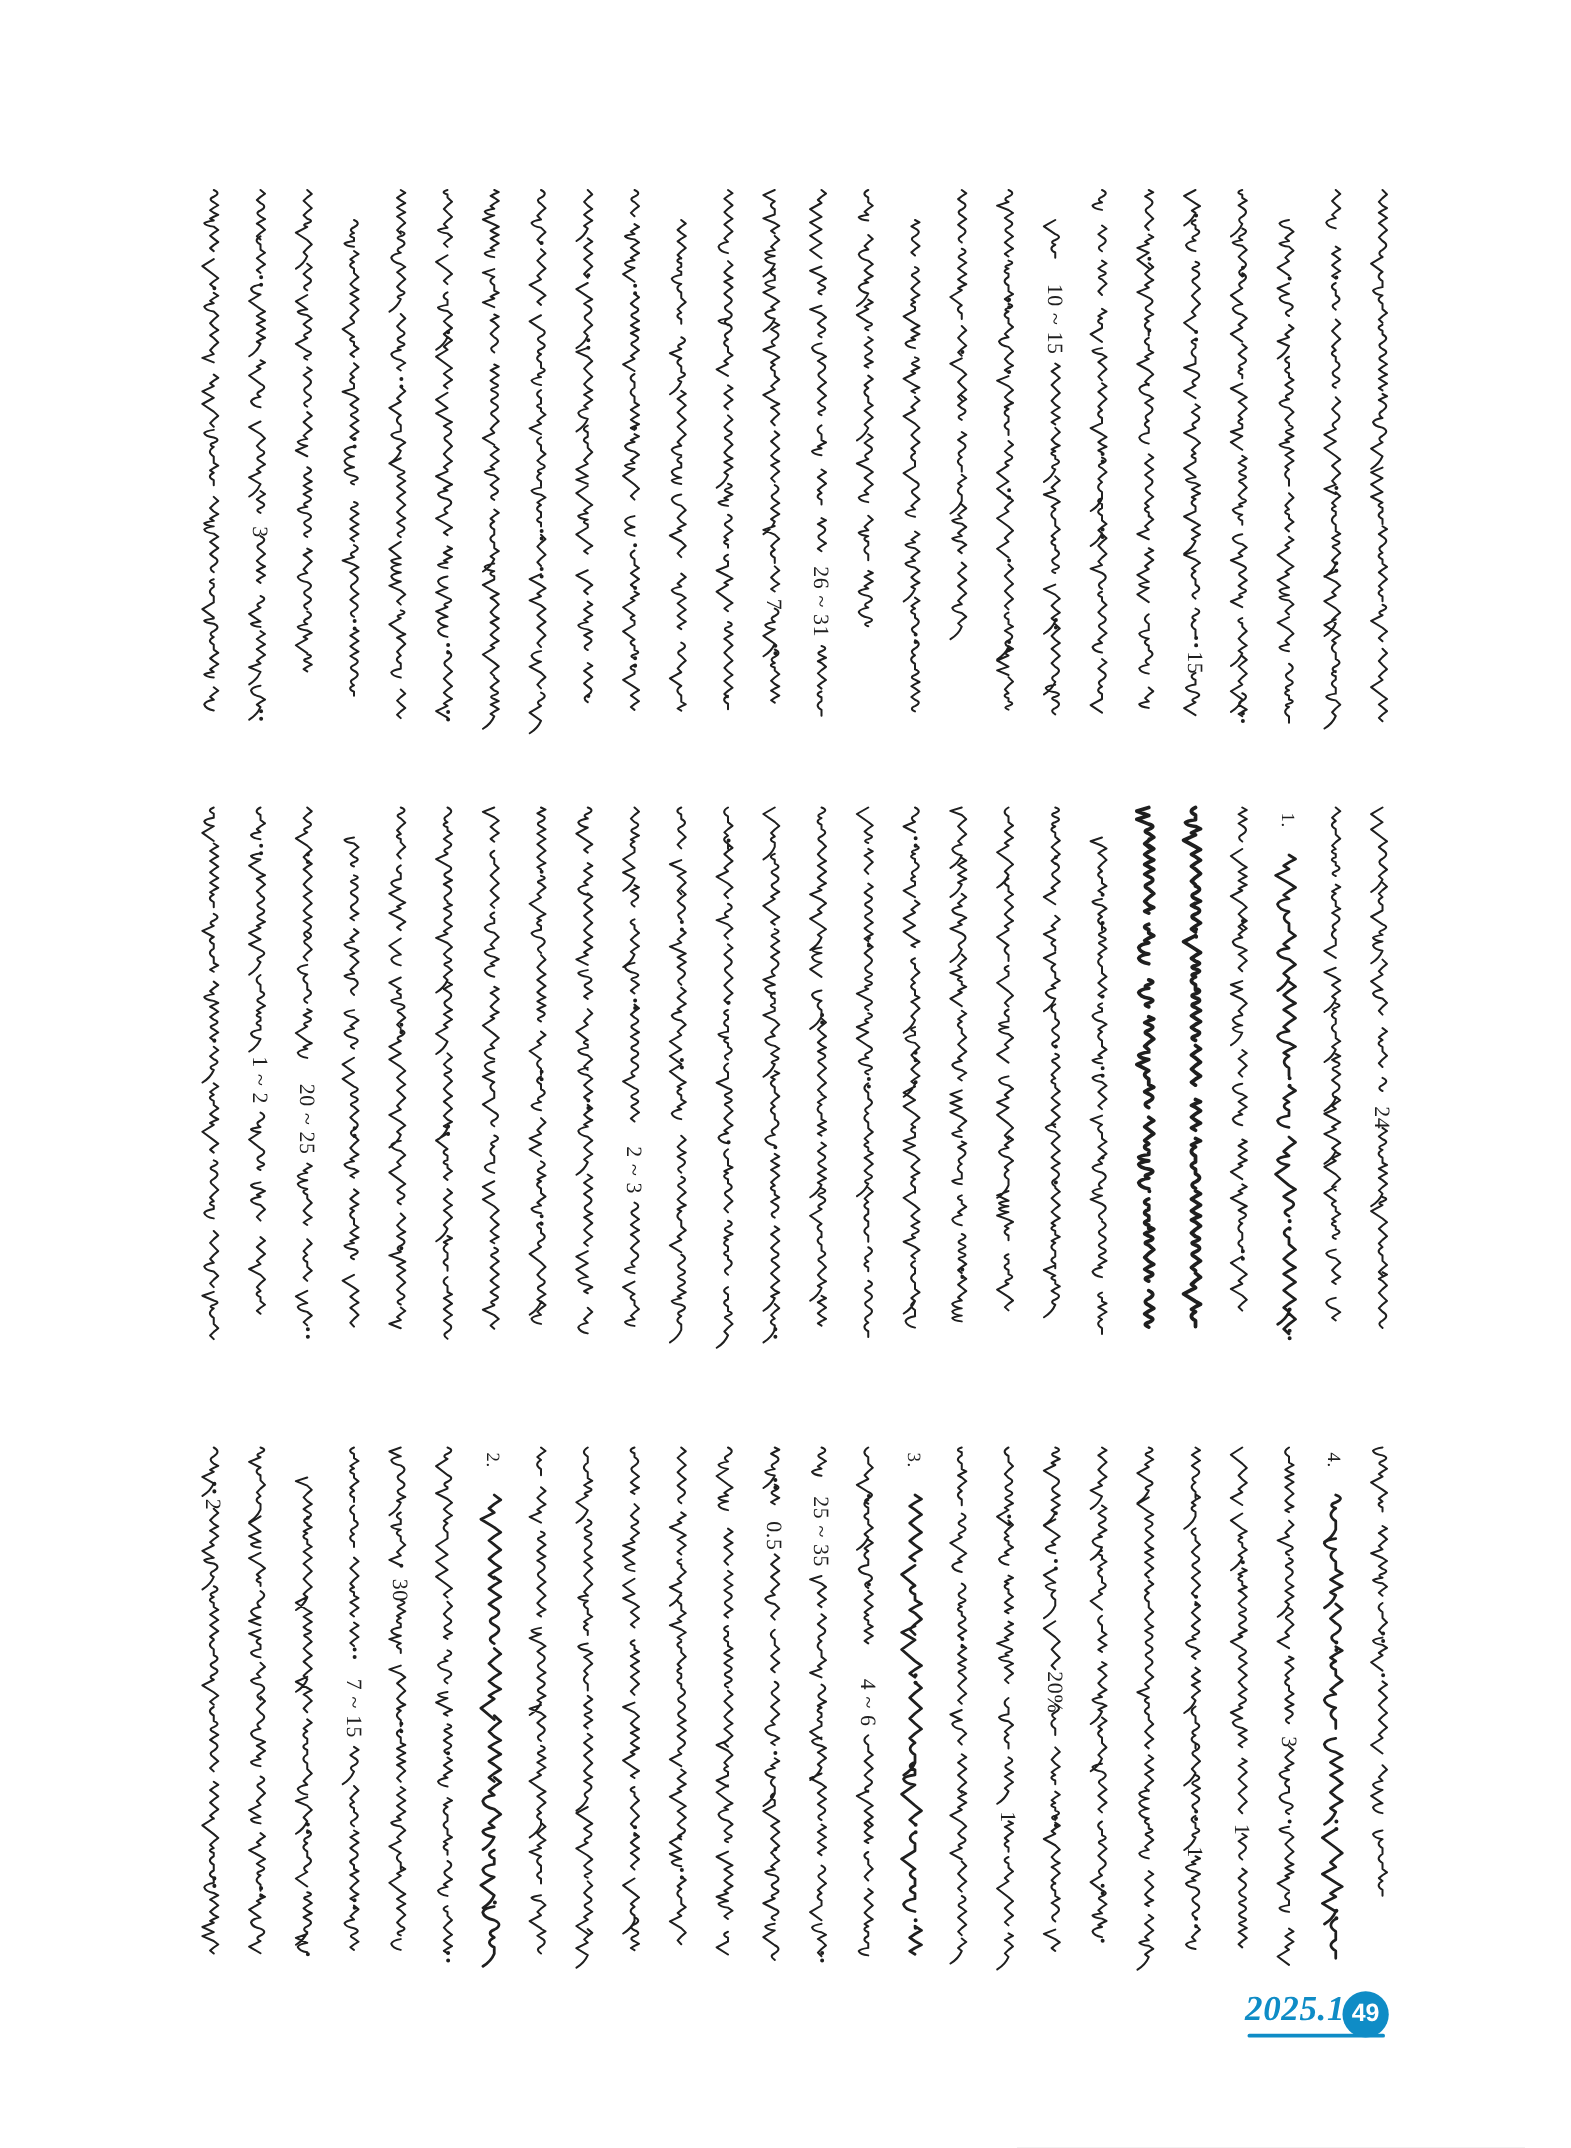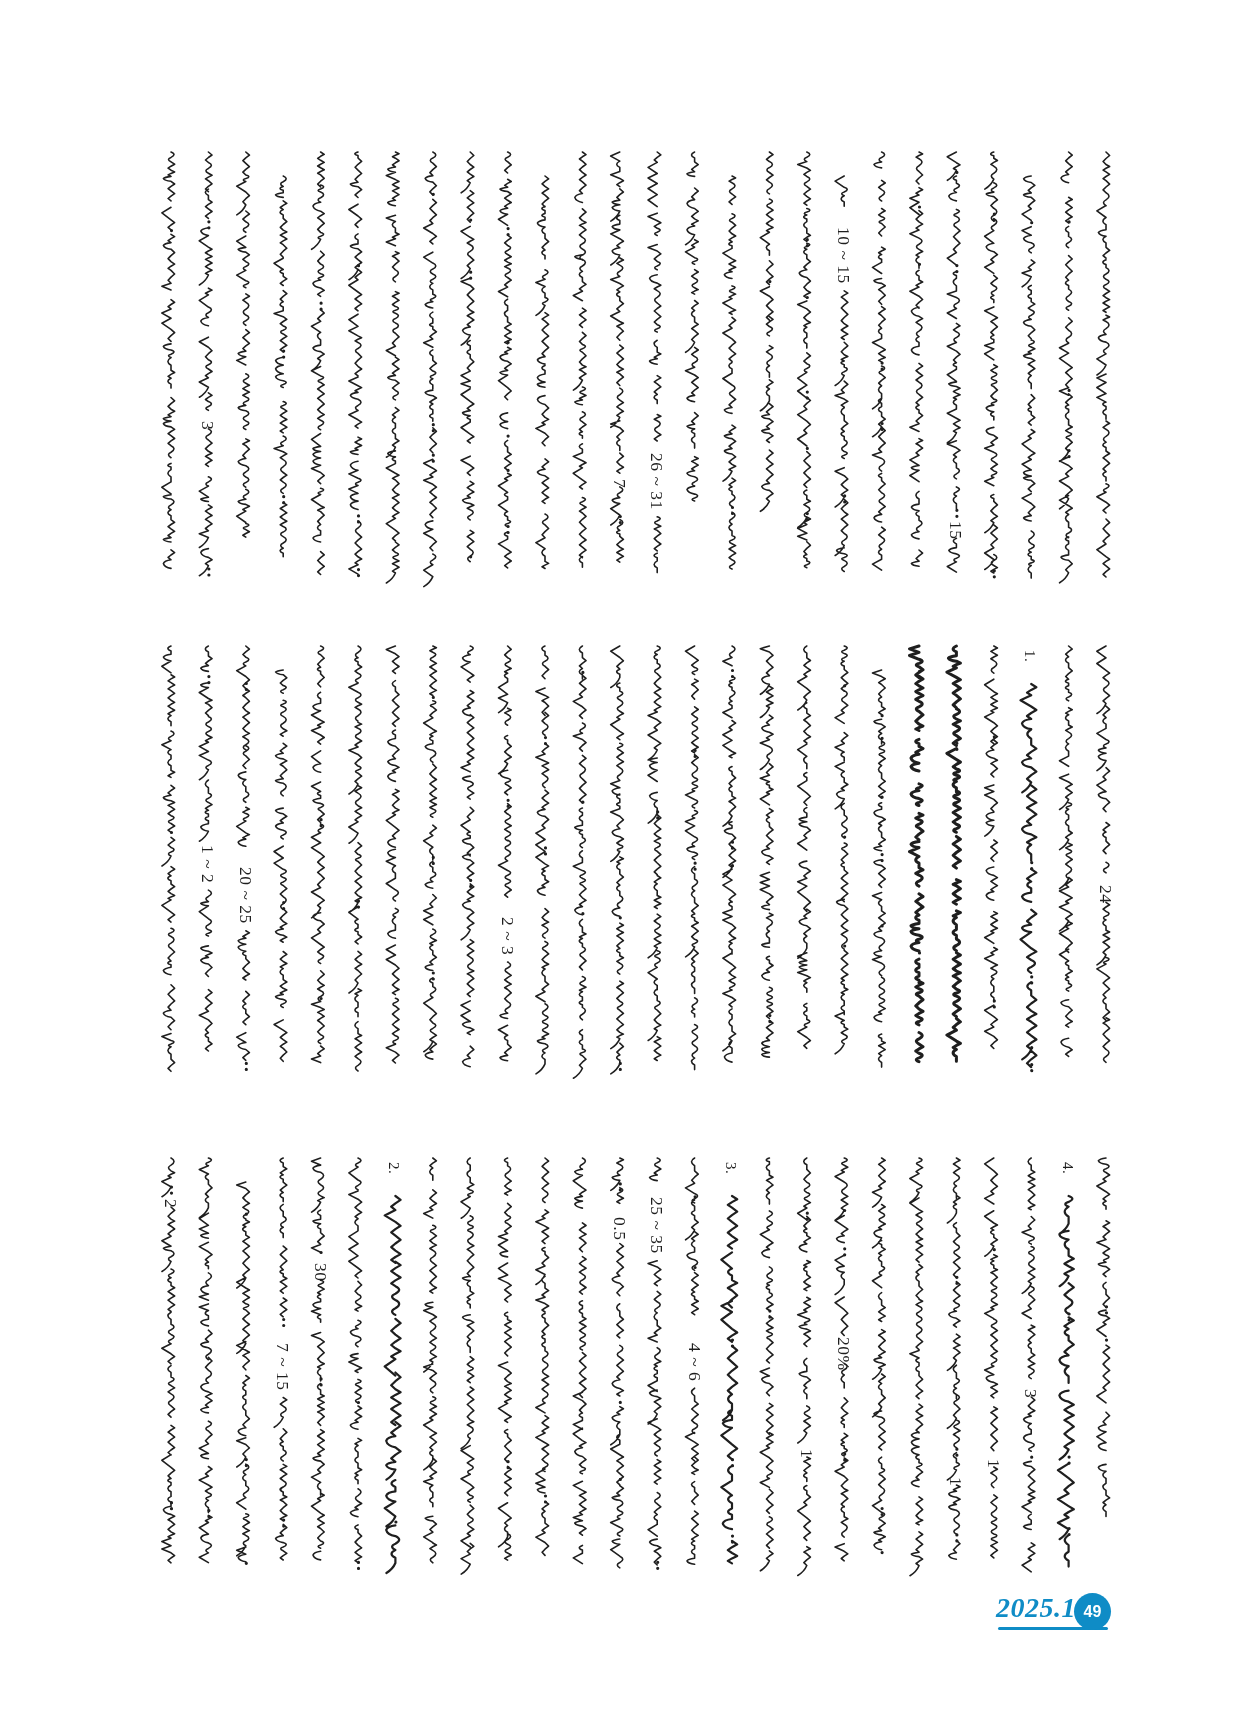--- a/index.html
+++ b/index.html
@@ -34,21 +34,21 @@
   }
   #page-number-badge{
     position:absolute;
     left:78px;top:2px;
     width:37px;height:37px;
     border-radius:50%;
     display:flex;align-items:center;justify-content:center;
     color:#ffffff;
     font-family:"Liberation Sans", sans-serif;
     font-weight:bold;
-    font-size:16px;
+    font-size:20px;
   }
 </style>
 </head>
 <body>
 
 <div id="page">
   <svg id="script-layer" width="1257" height="1718" viewBox="0 0 1257 1718" xmlns="http://www.w3.org/2000/svg">
       <path d=" M 171.0 152.0 q 6.0 2.4 0 5.4 q -5.0 1.9 0 4.4 l 3.6 2.4 l -3.6 2.0 l -2.9 2.0 l 2.9 2.0 l 3.6 1.7 l -3.6 1.5 l -2.9 1.5 l 2.9 1.5 q -6.6 1 -7.6 2.1 q 1 2.1 7.6 2.8 l 3.6 2.7 l -3.6 2.3 l -2.9 2.3 l 2.9 2.3 l 3.6 2.8 l -3.6 2.4 l -2.9 2.4 l 2.9 2.4 M 171.0 207.3 l -9.1 5.6 l 9.1 6.9 l 3.6 2.8 l -3.6 2.4 l -2.9 2.4 l 2.9 2.4 M 171.0 234.3 l 3.6 2.3 l -3.6 2.0 l -2.9 2.0 l 2.9 2.0 q -6.6 1 -7.6 2.8 q 1 2.8 7.6 3.8 l 3.6 3.4 l -3.6 3.0 l -2.9 3.0 l 2.9 3.0 l 3.6 2.5 l -3.6 2.1 l -2.9 2.1 l 2.9 2.1 l 3.6 3.6 l -3.6 3.1 l -2.9 3.1 l 2.9 3.1 l -9.1 3.0 l 9.1 3.6 M 171.0 299.7 l 3.6 2.6 l -3.6 2.2 l -2.9 2.2 l 2.9 2.2 l -9.1 4.2 l 9.1 5.1 l -9.1 5.0 l 9.1 6.1 l 3.6 3.4 l -3.6 2.9 l -2.9 2.9 l 2.9 2.9 M 171.0 343.9 q -6.6 1 -7.6 2.6 q 1 2.6 7.6 3.5 q 6.0 1.9 0 4.2 q -5.0 1.5 0 3.4 q -6.2 3.8 0 7.6 l 0 5.1 l 3.6 2.2 l -3.6 1.9 l -2.9 1.9 l 2.9 1.9 q -6.2 3.0 0 5.9 l 0 4.0 M 171.0 397.5 l 3.6 3.3 l -3.6 2.8 l -2.9 2.8 l 2.9 2.8 l 3.6 2.1 l -3.6 1.8 l -2.9 1.8 l 2.9 1.8 q -6.6 1 -7.6 1.9 q 1 1.9 7.6 2.5 q -6.6 1 -7.6 2.5 q 1 2.5 7.6 3.3 l 3.6 2.5 l -3.6 2.1 l -2.9 2.1 l 2.9 2.1 l 3.6 2.8 l -3.6 2.4 l -2.9 2.4 l 2.9 2.4 q 6.0 3.0 0 6.6 q -5.0 2.4 0 5.4 M 171.0 463.4 q -6.2 1.9 0 3.7 l 0 2.5 q -6.2 3.7 0 7.4 l 0 4.9 l -9.1 5.4 l 9.1 6.6 M 171.0 494.8 q -6.6 1 -7.6 1.8 q 1 1.8 7.6 2.4 q 6.0 2.7 0 5.9 q -5.0 2.1 0 4.8 q -6.2 3.0 0 6.0 l 0 4.0 l 3.6 2.6 l -3.6 2.2 l -2.9 2.2 l 2.9 2.2 l 3.6 2.4 l -3.6 2.1 l -2.9 2.1 l 2.9 2.1 q -6.6 1 -7.6 1.9 q 1 1.9 7.6 2.5 M 171.0 549.8 l 3.6 2.8 l -3.6 2.4 l -2.9 2.4 l 2.9 2.4 q -6.6 1 -7.6 3.7 q 1 3.7 7.6 4.9" fill="none" stroke="#1f1f1f" stroke-width="1.6" stroke-linecap="round" stroke-linejoin="round"></path>
       <text transform="translate(202.4 421) rotate(90)" font-family="&quot;Liberation Serif&quot;, &quot;DejaVu Serif&quot;, serif" font-size="17.5" fill="#1f1f1f" letter-spacing="0.5">3</text>
       <path d=" M 208.4 152.0 l 3.6 3.0 l -3.6 2.5 l -2.9 2.5 l 2.9 2.5 q 6.0 2.7 0 5.9 q -5.0 2.1 0 4.8 l 3.6 2.1 l -3.6 1.8 l -2.9 1.8 l 2.9 1.8 l 3.6 3.1 l -3.6 2.6 l -2.9 2.6 l 2.9 2.6 M 208.4 189.1 q -6.2 3.2 0 6.4 l 0 4.2 l 3.6 2.5 l -3.6 2.2 l -2.9 2.2 l 2.9 2.2 l 3.6 2.7 l -3.6 2.3 l -2.9 2.3 l 2.9 2.3 M 208.4 227.7 q -6.6 1 -7.6 3.4 q 1 3.4 7.6 4.5 l -9.1 5.2 l 9.1 6.3 l 3.6 2.1 l -3.6 1.8 l -2.9 1.8 l 2.9 1.8 l 3.6 1.8 l -3.6 1.5 l -2.9 1.5 l 2.9 1.5 l 3.6 2.1 l -3.6 1.8 l -2.9 1.8 l 2.9 1.8 l 3.6 1.8 l -3.6 1.6 l -2.9 1.6 l 2.9 1.6 q -2.5 6 -9 10 M 208.4 288.2 l 3.6 1.9 l -3.6 1.6 l -2.9 1.6 l 2.9 1.6 l -9.1 5.5 l 9.1 6.7 q 6.0 2.6 0 5.7 q -5.0 2.1 0 4.7 q -6.6 1 -7.6 3.6 q 1 3.6 7.6 4.7 M 208.4 337.2 l -9.1 4.5 l 9.1 5.5 l 3.6 3.5 l -3.6 3.0 l -2.9 3.0 l 2.9 3.0 q 6.0 2.3 0 5.1 q -5.0 1.9 0 4.2 l 3.6 2.5 l -3.6 2.1 l -2.9 2.1 l 2.9 2.1 l -9.1 4.2 l 9.1 5.2 q -2.5 6 -9 10 M 208.4 392.8 l 3.6 2.5 l -3.6 2.1 l -2.9 2.1 l 2.9 2.1 q 6.0 2.2 0 4.8 q -5.0 1.8 0 3.9 M 208.4 428.9 q 6.0 2.8 0 6.1 q -5.0 2.2 0 5.0 l 3.6 3.2 l -3.6 2.7 l -2.9 2.7 l 2.9 2.7 l 3.6 1.9 l -3.6 1.6 l -2.9 1.6 l 2.9 1.6 l 3.6 2.3 l -3.6 2.0 l -2.9 2.0 l 2.9 2.0 M 208.4 476.8 q 6.0 2.3 0 5.1 q -5.0 1.9 0 4.2 l -9.1 5.0 l 9.1 6.1 q -6.6 1 -7.6 1.8 q 1 1.8 7.6 2.5 M 208.4 504.9 l 3.6 2.3 l -3.6 2.0 l -2.9 2.0 l 2.9 2.0 l 3.6 2.3 l -3.6 1.9 l -2.9 1.9 l 2.9 1.9 l 3.6 2.7 l -3.6 2.3 l -2.9 2.3 l 2.9 2.3 l -9.1 3.0 l 9.1 3.7 q -2.5 6 -9 10 M 208.4 548.6 q -6.6 1 -7.6 3.8 q 1 3.8 7.6 5.0 l 3.6 2.3 l -3.6 2.0 l -2.9 2.0 l 2.9 2.0 q -2.5 6 -9 10" fill="none" stroke="#1f1f1f" stroke-width="1.6" stroke-linecap="round" stroke-linejoin="round"></path>

